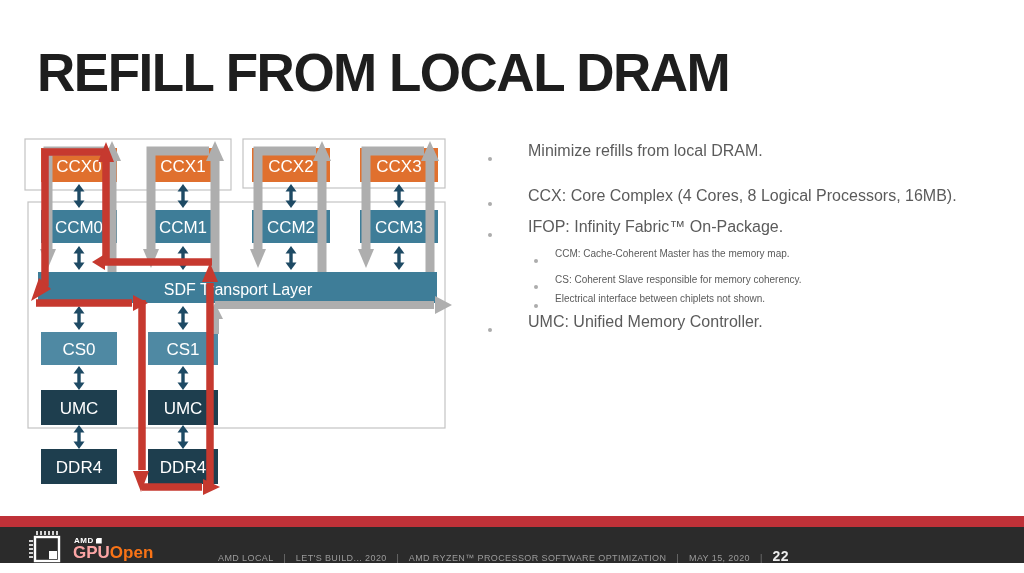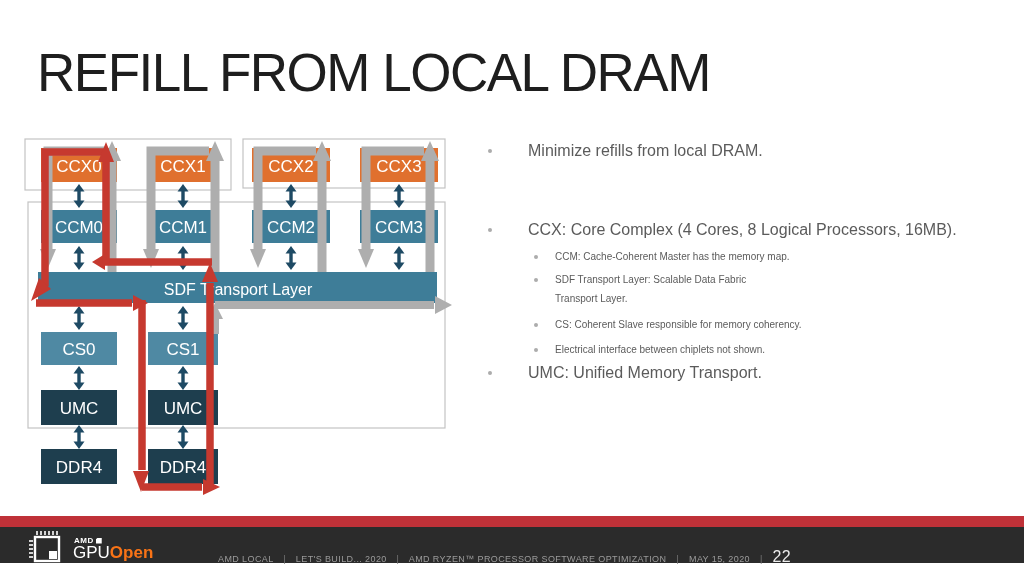--- a/index.html
+++ b/index.html
@@ -1,50 +1,50 @@
 <!DOCTYPE html>
 <html><head>
 <meta charset="utf-8">
 <style>
   html,body{margin:0;padding:0}
   body{width:1024px;height:573px;position:relative;background:#ffffff;
        font-family:"Liberation Sans",sans-serif;overflow:hidden}
 
-  .title{position:absolute;left:37px;top:42px;font-size:53px;font-weight:400;
+  .title{position:absolute;left:37px;top:42px;font-size:53px;font-weight:700;
          color:#1e1e1e;letter-spacing:-1.5px;white-space:nowrap}
 
   .diagram-svg{position:absolute;left:0;top:0}
 
   
   .bullets{position:absolute;left:482px;top:141px;width:542px;color:#5b5b5b}
-  .b-item{display:flex;align-items:flex-start}
+  .b-item{display:flex;align-items:flex-end}
   .l1{font-size:16px;line-height:20px}
   .l2{font-size:10px;line-height:19px}
   .dot{flex:0 0 auto;width:4px;height:4px;border-radius:50%;background:#acacac;margin-top:8px}
   .l1 > .dot{margin-left:6px;margin-right:36px}
   .l2 > .dot{margin-left:52px;margin-right:17px}
   .txt{white-space:pre-line}
-  .m43{margin-top:59px}.m11{margin-top:11px}.m7{margin-top:7px}
-  .m4{margin-top:4px}.m6{margin-top:6px}
+  .m43{margin-top:25px}.m11{margin-top:11px}.m7{margin-top:7px}
+  .m4{margin-top:4px}.m6{}
 
   
   .red-strip{position:absolute;left:0;top:516px;width:1024px;height:11px;background:#bf3138}
   .footer{position:absolute;left:0;top:527px;width:1024px;height:36px;background:#2b2b2b}
   .chip-logo{position:absolute;left:28px;top:3px}
   .amd-row{position:absolute;left:74px;top:9px;display:flex;align-items:center;gap:2px}
   .amd-txt{font-size:8px;font-weight:700;color:#ffffff;letter-spacing:0.5px}
   .amd-mark{width:6px;height:6px;background:#ffffff;
             clip-path:polygon(35% 0,100% 0,100% 100%,0 100%,0 35%)}
   .gpuopen-row{position:absolute;left:73px;top:16px;font-size:17px;line-height:20px;white-space:nowrap}
-  .gpu{font-weight:400;color:#ffffff}
+  .gpu{font-weight:700;color:#fca5a5}
   .open{font-weight:700;color:#f97316}
   .footer-text{position:absolute;left:218px;top:21px;font-size:9px;letter-spacing:0.4px;
                color:#9b9b9b;white-space:nowrap}
   .footer-text .sep{margin:0 7px;color:#777777}
-  .page-num{color:#ececec;font-weight:400;font-size:16px}
+  .page-num{color:#ececec;font-weight:700;font-size:14px}
 </style>
 </head>
 <body>
 
 <div class="title">REFILL FROM LOCAL DRAM</div>
 
 <svg class="diagram-svg" width="1024" height="573" viewBox="0 0 1024 573">
   <defs>
     <g id="varr">
       <line x1="0" y1="5" x2="0" y2="19" stroke="#1E4A64" stroke-width="3.4"></line>
@@ -148,40 +148,39 @@
 
 <div class="bullets">
   <div class="b-item l1">
     <span class="dot"></span>
     <span class="txt">Minimize refills from local DRAM.</span>
   </div>
   <div class="b-item l1 m43">
     <span class="dot"></span>
     <span class="txt">CCX: Core Complex (4 Cores, 8 Logical Processors, 16MB).</span>
   </div>
+  <div class="b-item l1 m11">
+    <span class="dot"></span>
+    <span class="txt">IFOP: Infinity Fabric™ On-Package.</span>
+  </div>
   <div class="b-item l2 m7">
     <span class="dot"></span>
     <span class="txt">CCM: Cache-Coherent Master has the memory map.</span>
   </div>
-  <div class="b-item l2 m4">
-    <span class="dot"></span>
-    <span class="txt">SDF Transport Layer: Scalable Data Fabric
-Transport Layer.</span>
-  </div>
   <div class="b-item l2 m7">
     <span class="dot"></span>
     <span class="txt">CS: Coherent Slave responsible for memory coherency.</span>
   </div>
   <div class="b-item l2 m6">
     <span class="dot"></span>
     <span class="txt">Electrical interface between chiplets not shown.</span>
   </div>
   <div class="b-item l1 m4">
     <span class="dot"></span>
-    <span class="txt">UMC: Unified Memory Transport.</span>
+    <span class="txt">UMC: Unified Memory Controller.</span>
   </div>
 </div>
 
 <div class="red-strip"></div>
 <div class="footer">
   <svg class="chip-logo" width="40" height="40" viewBox="0 0 40 40">
     <g stroke="#ffffff" stroke-width="1.6">
       <line x1="9" y1="1" x2="9" y2="5"></line>
         <line x1="13" y1="1" x2="13" y2="5"></line>
       <line x1="17" y1="1" x2="17" y2="5"></line>

